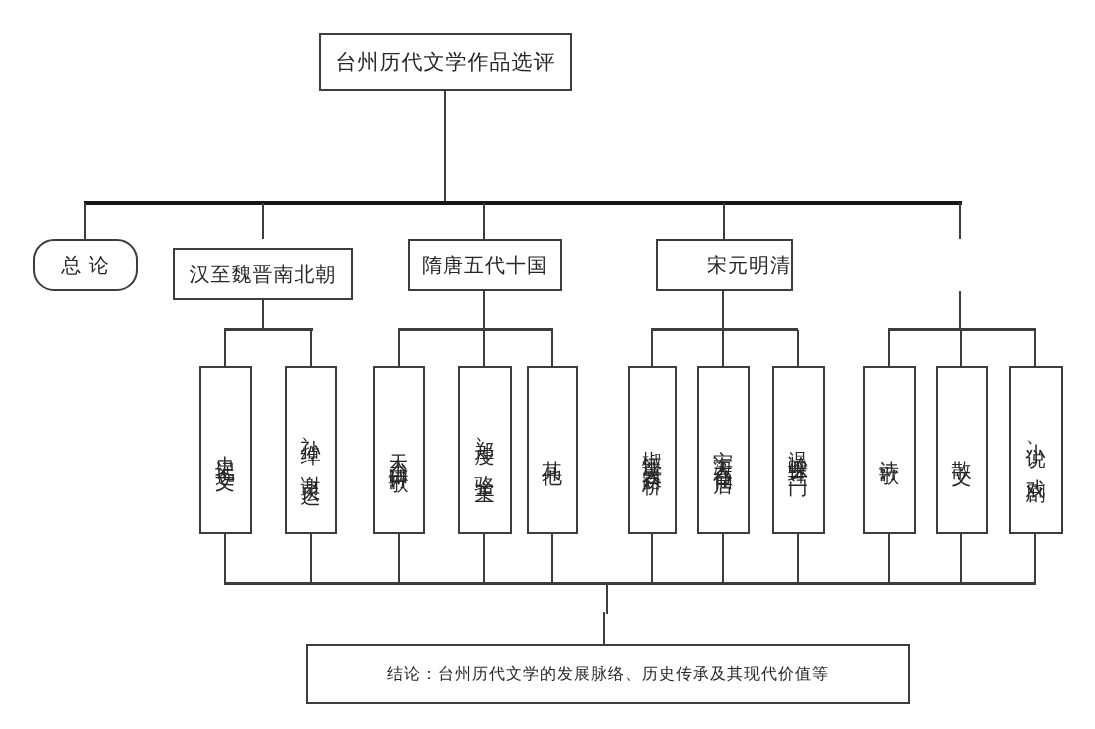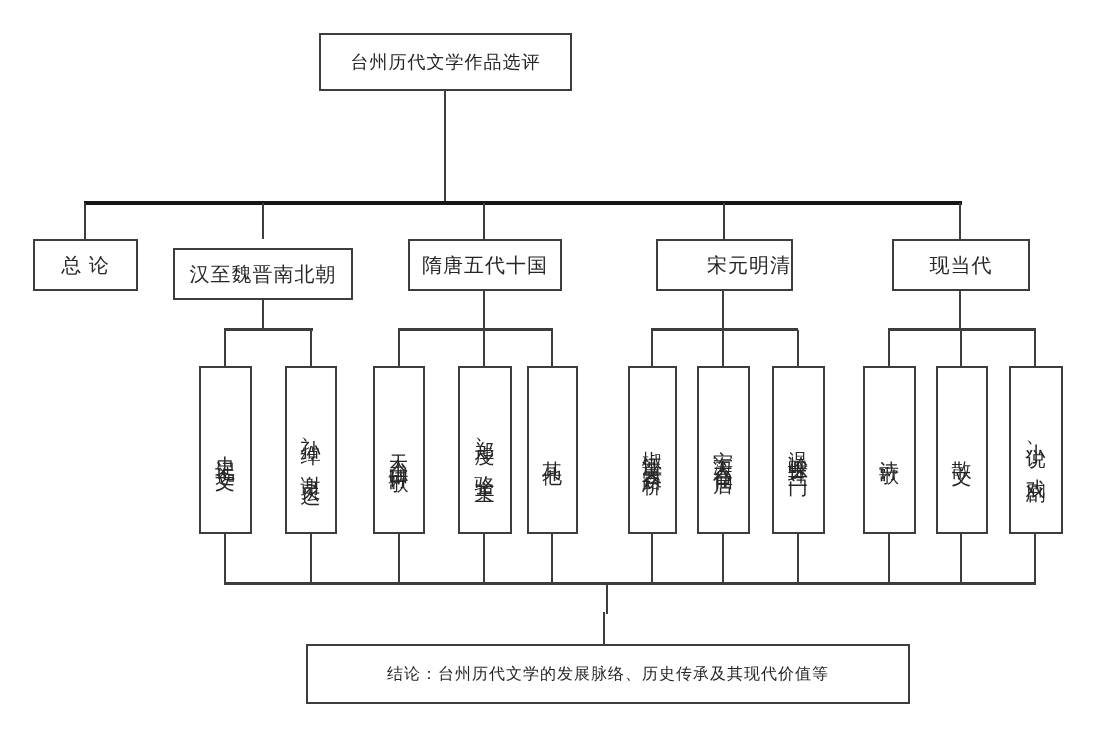--- a/index.html
+++ b/index.html
@@ -17,21 +17,21 @@
     box-sizing: border-box;
     border: 2px solid #3d3d3d;
     background: #ffffff;
     display: flex;
     align-items: center;
     justify-content: center;
     text-align: center;
     color: #262626;
     z-index: 2;
   }
-  .root-box    { font-size: 18px; letter-spacing: 1px; }
+  .root-box    { font-size: 21px; letter-spacing: 1px; }
   .l2-box      { font-size: 20px; letter-spacing: 1px; }
   .vbox {
     writing-mode: vertical-rl;
     text-orientation: upright;
     font-size: 20px;
     letter-spacing: 5px;
     line-height: 1;
   }
   .conclusion-box { font-size: 16px; letter-spacing: 1px; }
   .line {
@@ -53,34 +53,31 @@
   <div class="line" style="left:444px; top:91px; width:2px; height:112px;"></div>
 
   <div class="line thick" style="left:84px; top:201px; width:878px; height:4px;"></div>
 
   <div class="line" style="left:84px;  top:203px; width:2px; height:36px;"></div>
   <div class="line" style="left:262px; top:203px; width:2px; height:36px;"></div>
   <div class="line" style="left:483px; top:203px; width:2px; height:36px;"></div>
   <div class="line" style="left:723px; top:203px; width:2px; height:36px;"></div>
   <div class="line" style="left:959px; top:203px; width:2px; height:36px;"></div>
 
-  <div class="box l2-box" style="left:33px; top:239px; width:105px; height:52px;">
+  <div class="box l2-box" style="left:33px; top:239px; width:105px; height:52px;border-radius:21px;">
     <span>总 论</span>
   </div>
   <div class="box l2-box" style="left:173px; top:248px; width:180px; height:52px;">
     <span>汉至魏晋南北朝</span>
   </div>
   <div class="box l2-box" style="left:408px; top:239px; width:154px; height:52px;">
     <span>隋唐五代十国</span>
   </div>
   <div class="box l2-box" style="left:656px; top:239px; width:137px; height:52px;justify-content:flex-end;">
     <span>宋元明清</span>
-  </div>
-  <div class="box l2-box" style="left:892px; top:239px; width:138px; height:52px;">
-    <span>现当代</span>
   </div>
 
   <div class="line" style="left:262px; top:291px; width:2px; height:39px;"></div>
   <div class="line" style="left:224px; top:328px; width:89px; height:3px;"></div>
   <div class="line" style="left:224px; top:330px; width:2px; height:36px;"></div>
   <div class="line" style="left:310px; top:330px; width:2px; height:36px;"></div>
 
   <div class="line" style="left:483px; top:291px; width:2px; height:39px;"></div>
   <div class="line" style="left:398px; top:328px; width:155px; height:3px;"></div>
   <div class="line" style="left:398px; top:330px; width:2px; height:36px;"></div>

